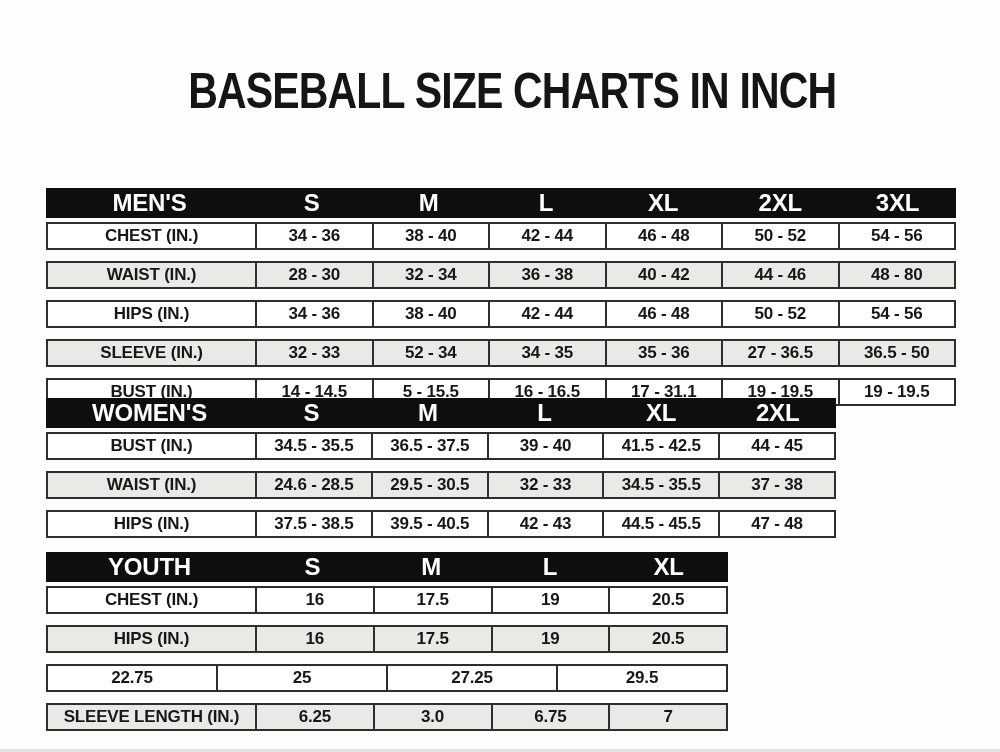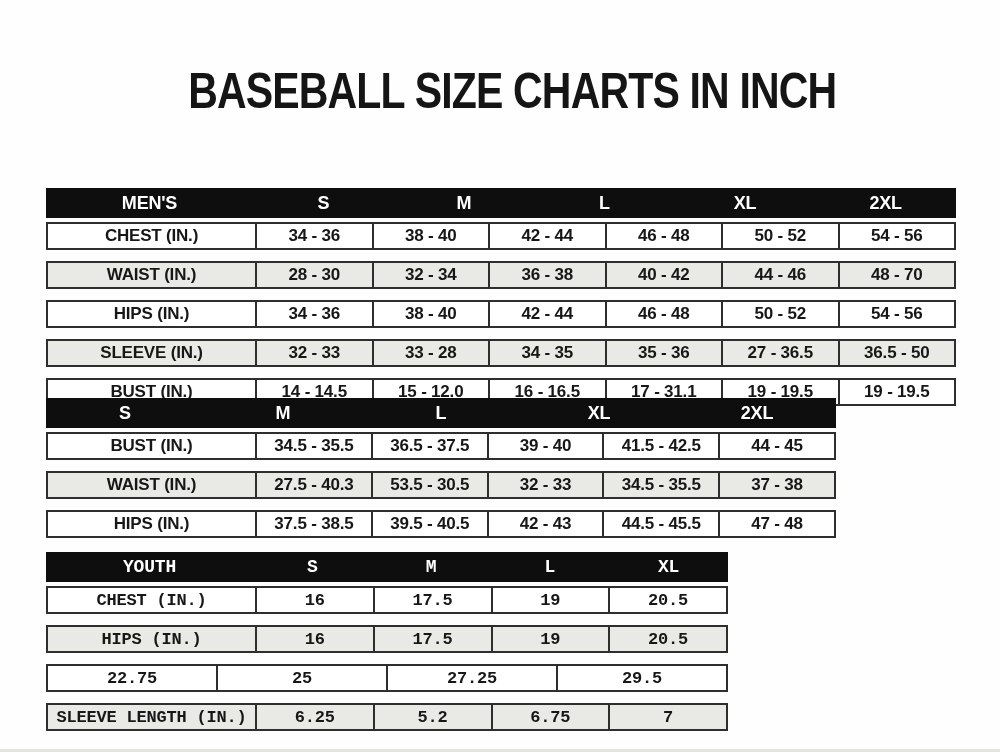--- a/index.html
+++ b/index.html
@@ -19,42 +19,42 @@
   }
   .title{
     margin:0;white-space:nowrap;
     font-size:50px;font-weight:bold;letter-spacing:-1px;
     color:var(--title-text,#151515);
     transform:scaleX(0.82);transform-origin:center;
   }
   .size-table{position:absolute;}
   .size-table.mens  {top:188px;left:46px;width:910px;}
   .size-table.womens{top:398px;left:46px;width:790px;}
-  .size-table.youth {top:552px;left:46px;width:682px;font-family:Liberation Mono, monospace;}
+  .size-table.youth {top:552px;left:46px;width:682px;}
 
   .row{display:flex;box-sizing:border-box;width:100%;}
   .header-row{
     height:30px;margin-bottom:4px;
     background:var(--header-bg,#0e0e0e);
     color:var(--header-text,#ffffff);
   }
   .data-row{
     height:28px;margin-bottom:11px;
     border:2px solid var(--border,#2e2e2e);
     background:var(--row-bg,#ffffff);
   }
   .data-row.alt{background:var(--row-alt-bg,#e9e9e6);}
   .cell{
     flex:1;min-width:0;box-sizing:border-box;
     display:flex;align-items:center;justify-content:center;
     font-weight:bold;font-size:17px;letter-spacing:-0.2px;
     color:var(--text,#171717);
     overflow:hidden;white-space:nowrap;
   }
-  .header-row .cell{color:var(--header-text,#ffffff);font-size:18px;}
+  .header-row .cell{color:var(--header-text,#ffffff);font-size:24px;}
   .cell.label{flex:0 0 207px;}
   .data-row .cell + .cell{border-left:2px solid var(--border,#2e2e2e);}
   .bottom-edge{
     position:absolute;left:0;bottom:0;width:100%;height:3px;
     background:#e4e3de;
   }
 </style>
 </head>
 <body>
 
@@ -64,88 +64,90 @@
   </div>
 
   <section class="size-table mens">
       <div class="row header-row">
         <div class="cell label">MEN'S</div>
         <div class="cell">S</div>
         <div class="cell">M</div>
         <div class="cell">L</div>
         <div class="cell">XL</div>
         <div class="cell">2XL</div>
+        <div class="cell">3XL</div>
       </div>
       <div class="row data-row">
         <div class="cell label">CHEST (IN.)</div>
         <div class="cell">34 - 36</div>
         <div class="cell">38 - 40</div>
         <div class="cell">42 - 44</div>
         <div class="cell">46 - 48</div>
         <div class="cell">50 - 52</div>
         <div class="cell">54 - 56</div>
       </div>
       <div class="row data-row alt">
         <div class="cell label">WAIST (IN.)</div>
         <div class="cell">28 - 30</div>
         <div class="cell">32 - 34</div>
         <div class="cell">36 - 38</div>
         <div class="cell">40 - 42</div>
         <div class="cell">44 - 46</div>
-        <div class="cell">48 - 70</div>
+        <div class="cell">48 - 80</div>
       </div>
       <div class="row data-row">
         <div class="cell label">HIPS (IN.)</div>
         <div class="cell">34 - 36</div>
         <div class="cell">38 - 40</div>
         <div class="cell">42 - 44</div>
         <div class="cell">46 - 48</div>
         <div class="cell">50 - 52</div>
         <div class="cell">54 - 56</div>
       </div>
       <div class="row data-row alt">
         <div class="cell label">SLEEVE (IN.)</div>
         <div class="cell">32 - 33</div>
-        <div class="cell">33 - 28</div>
+        <div class="cell">52 - 34</div>
         <div class="cell">34 - 35</div>
         <div class="cell">35 - 36</div>
         <div class="cell">27 - 36.5</div>
         <div class="cell">36.5 - 50</div>
       </div>
       <div class="row data-row">
         <div class="cell label">BUST (IN.)</div>
         <div class="cell">14 - 14.5</div>
-        <div class="cell">15 - 12.0</div>
+        <div class="cell">5 - 15.5</div>
         <div class="cell">16 - 16.5</div>
         <div class="cell">17 - 31.1</div>
         <div class="cell">19 - 19.5</div>
         <div class="cell">19 - 19.5</div>
       </div>
     </section>
 
   <section class="size-table womens">
       <div class="row header-row">
+        <div class="cell label">WOMEN'S</div>
         <div class="cell">S</div>
         <div class="cell">M</div>
         <div class="cell">L</div>
         <div class="cell">XL</div>
         <div class="cell">2XL</div>
       </div>
       <div class="row data-row">
         <div class="cell label">BUST (IN.)</div>
         <div class="cell">34.5 - 35.5</div>
         <div class="cell">36.5 - 37.5</div>
         <div class="cell">39 - 40</div>
         <div class="cell">41.5 - 42.5</div>
         <div class="cell">44 - 45</div>
       </div>
       <div class="row data-row alt">
         <div class="cell label">WAIST (IN.)</div>
-        <div class="cell">27.5 - 40.3</div>
-        <div class="cell">53.5 - 30.5</div>
+        <div class="cell">24.6 - 28.5</div>
+        <div class="cell">29.5 - 30.5</div>
         <div class="cell">32 - 33</div>
         <div class="cell">34.5 - 35.5</div>
         <div class="cell">37 - 38</div>
       </div>
       <div class="row data-row">
         <div class="cell label">HIPS (IN.)</div>
         <div class="cell">37.5 - 38.5</div>
         <div class="cell">39.5 - 40.5</div>
         <div class="cell">42 - 43</div>
         <div class="cell">44.5 - 45.5</div>
@@ -177,20 +179,20 @@
       </div>
       <div class="row data-row">
         <div class="cell">22.75</div>
         <div class="cell">25</div>
         <div class="cell">27.25</div>
         <div class="cell">29.5</div>
       </div>
       <div class="row data-row alt">
         <div class="cell label">SLEEVE LENGTH (IN.)</div>
         <div class="cell">6.25</div>
-        <div class="cell">5.2</div>
+        <div class="cell">3.0</div>
         <div class="cell">6.75</div>
         <div class="cell">7</div>
       </div>
     </section>
 
   <div class="bottom-edge"></div>
 </div>
 
 </body></html>

